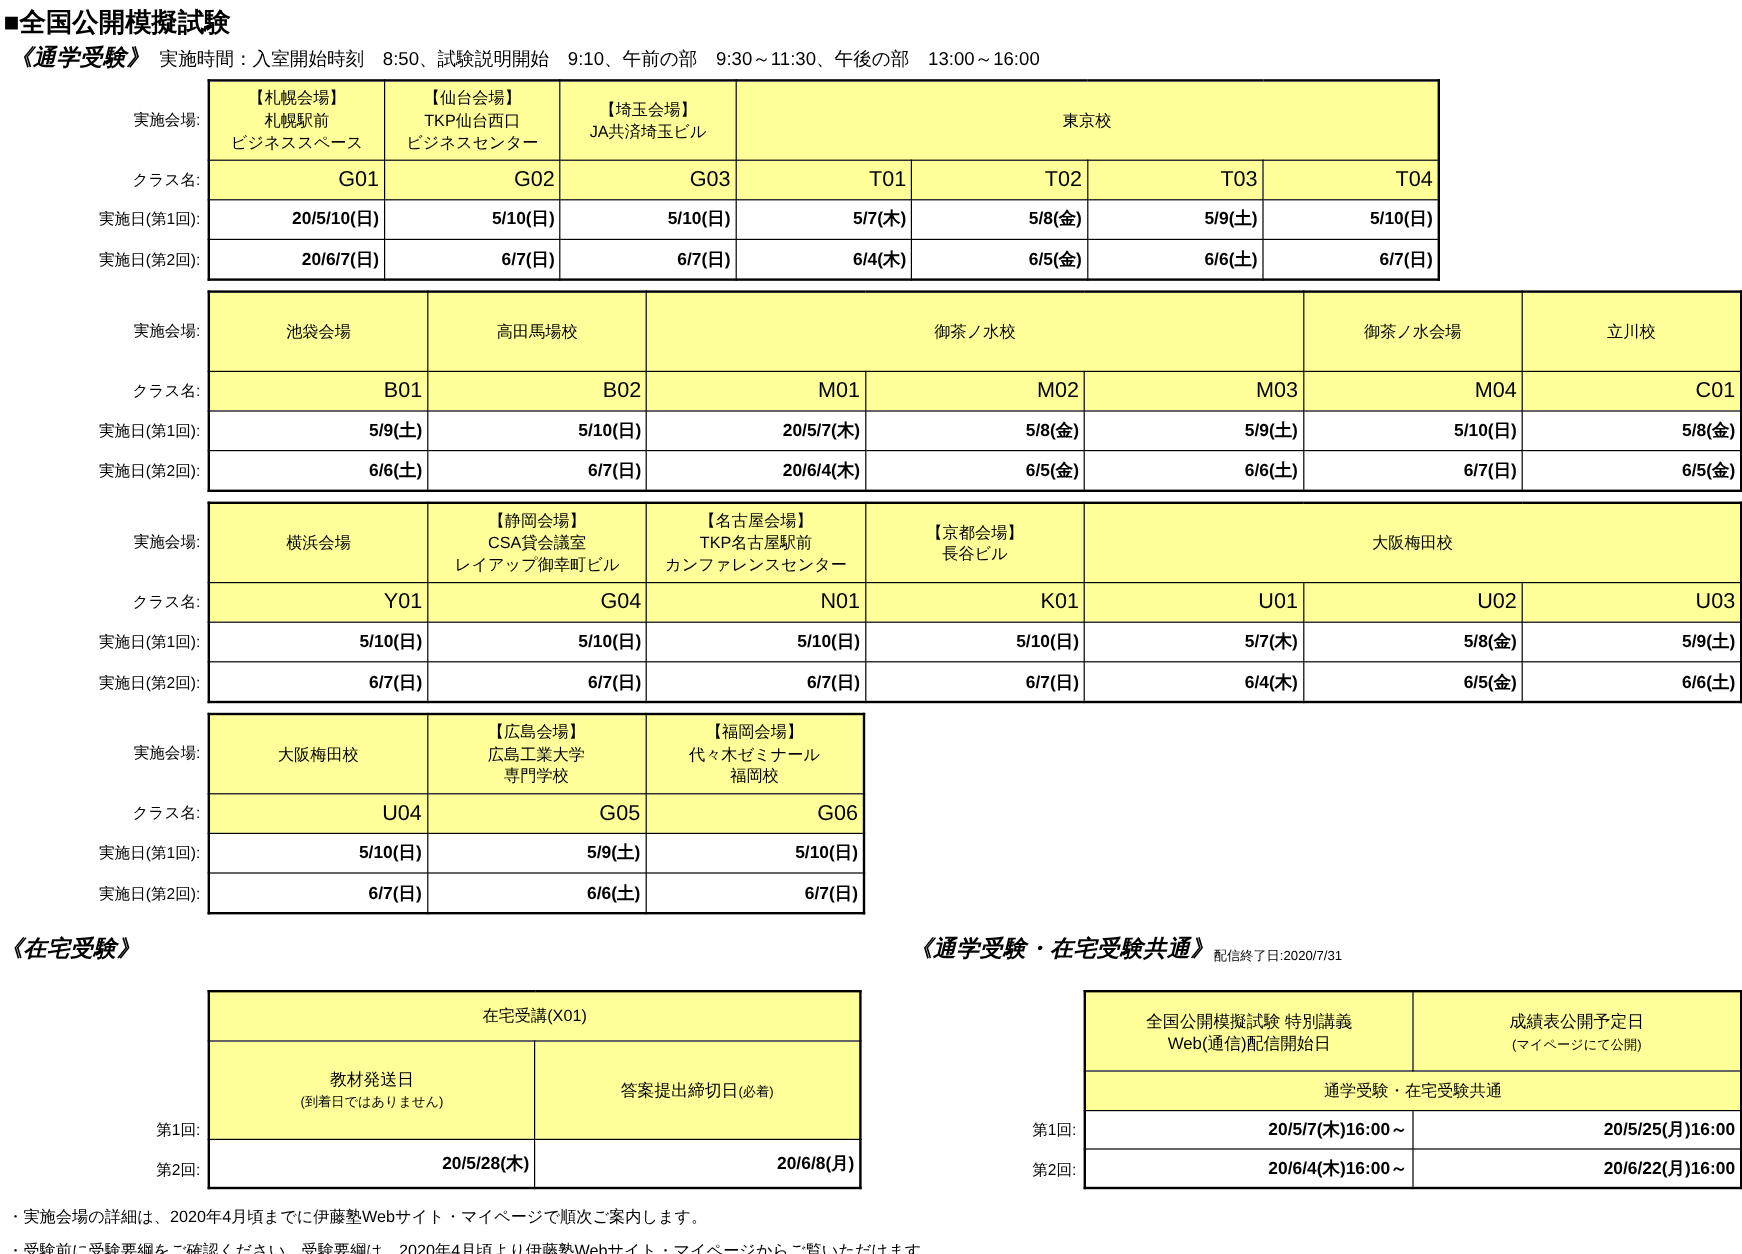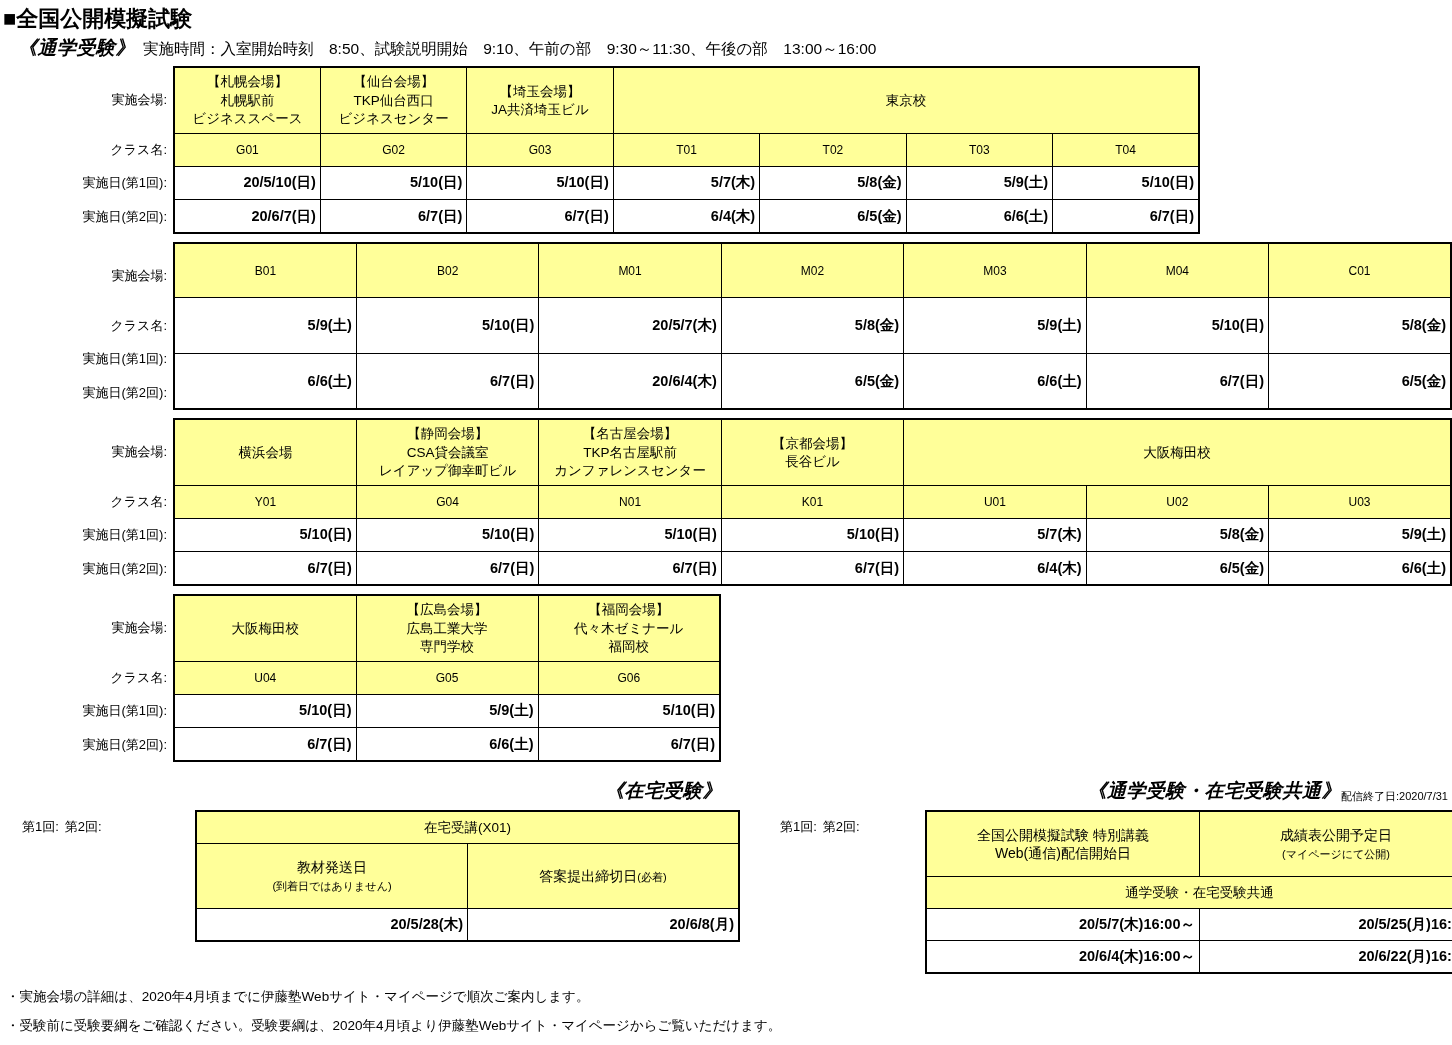--- a/index.html
+++ b/index.html
@@ -8,49 +8,49 @@
   }
   html,body{margin:0;padding:0;}
   body{
     width:1452px;height:1045px;overflow:hidden;background:#fff;color:#000;
     font-family:"Liberation Sans","DejaVu Sans",sans-serif;
   }
   .page-title{
     font-size:22px;font-weight:bold;padding:6px 0 0 3px;line-height:1.2;
   }
   .subline{
-    display:flex;align-items:baseline;padding-left:18px;margin:3px 0 5px 0;
+    display:flex;align-items:baseline;padding-left:8px;margin:3px 0 5px 0;
   }
   .bracket-heading{
     font-size:19px;font-weight:bold;font-style:italic;letter-spacing:.5px;white-space:nowrap;
   }
   .time-info{font-size:15.5px;margin-left:8px;white-space:nowrap;}
 
   
   .sched{display:flex;margin-bottom:8px;}
   .labels{width:173px;flex:none;display:flex;flex-direction:column;}
   .lab{display:flex;align-items:center;justify-content:flex-end;padding-right:6px;font-size:13px;white-space:nowrap;}
   .lab-venue{height:67px;}
   .lab-cls{height:33px;}
   .lab-dt{height:34px;}
 
   table.grid{border-collapse:collapse;table-layout:fixed;flex:none;border:2px solid var(--bd);}
   table.grid td{border:1px solid var(--bd);padding:0 4px;overflow:hidden;}
   td.venue{background:var(--yl);text-align:center;font-size:13.5px;height:64px;white-space:pre-line;line-height:1.35;}
-  td.cls{background:var(--yl);text-align:center;font-size:12px;height:31px;}
+  td.cls{background:var(--yl);text-align:right;font-size:18px;height:31px;}
   td.date{background:#fff;font-weight:bold;text-align:right;font-size:14.5px;height:32px;}
 
   
   .bottom{display:flex;margin-top:16px;}
   .bottom-left{width:726px;flex:none;}
   .bottom-right{width:694px;flex:none;padding-left:32px;}
-  .bhead-row{display:flex;justify-content:flex-end;align-items:flex-end;padding-right:4px;margin-bottom:6px;}
+  .bhead-row{display:flex;justify-content:flex-start;align-items:flex-end;padding-right:4px;margin-bottom:21px;}
   .delivery-end{font-size:11px;white-space:nowrap;}
   .btab-row{display:flex;}
-  .blabels{flex:none;display:flex;flex-direction:row;margin-left:22px;}
+  .blabels{flex:none;display:flex;flex-direction:column;}
   .bottom-left .blabels{width:173px;}
   .bottom-right .blabels{width:145px;}
   .blab-spacer{height:100px;}
   .blab{height:33px;display:flex;align-items:center;justify-content:flex-end;padding-right:6px;font-size:13px;white-space:nowrap;}
   table.btable{width:545px;}
   .bottom-right table.btable{width:549px;}
   td.btitle{background:var(--yl);text-align:center;font-size:13.5px;height:31px;}
   td.bsub{background:var(--yl);text-align:center;font-size:14px;height:64px;line-height:1.3;}
   .bsmall{font-size:11px;}
   td.bdate{background:#fff;font-weight:bold;text-align:right;font-size:14.5px;height:31px;border:1px solid var(--bd);}
@@ -122,20 +122,27 @@
     <div class="sched">
       <div class="labels">
         <div class="lab lab-venue">実施会場:</div>
         <div class="lab lab-cls">クラス名:</div>
         <div class="lab lab-dt">実施日(第1回):</div>
         <div class="lab lab-dt">実施日(第2回):</div>
       </div>
       <table class="grid" style="width: 1279px;">
         <tbody>
           <tr>
+            <td colspan="1" class="venue">池袋会場</td>
+            <td colspan="1" class="venue">高田馬場校</td>
+            <td colspan="3" class="venue">御茶ノ水校</td>
+            <td colspan="1" class="venue">御茶ノ水会場</td>
+            <td colspan="1" class="venue">立川校</td>
+          </tr>
+          <tr>
             <td class="cls">B01</td>
             <td class="cls">B02</td>
             <td class="cls">M01</td>
             <td class="cls">M02</td>
             <td class="cls">M03</td>
             <td class="cls">M04</td>
             <td class="cls">C01</td>
           </tr>
           <tr>
             <td class="date">5/9(土)</td>

